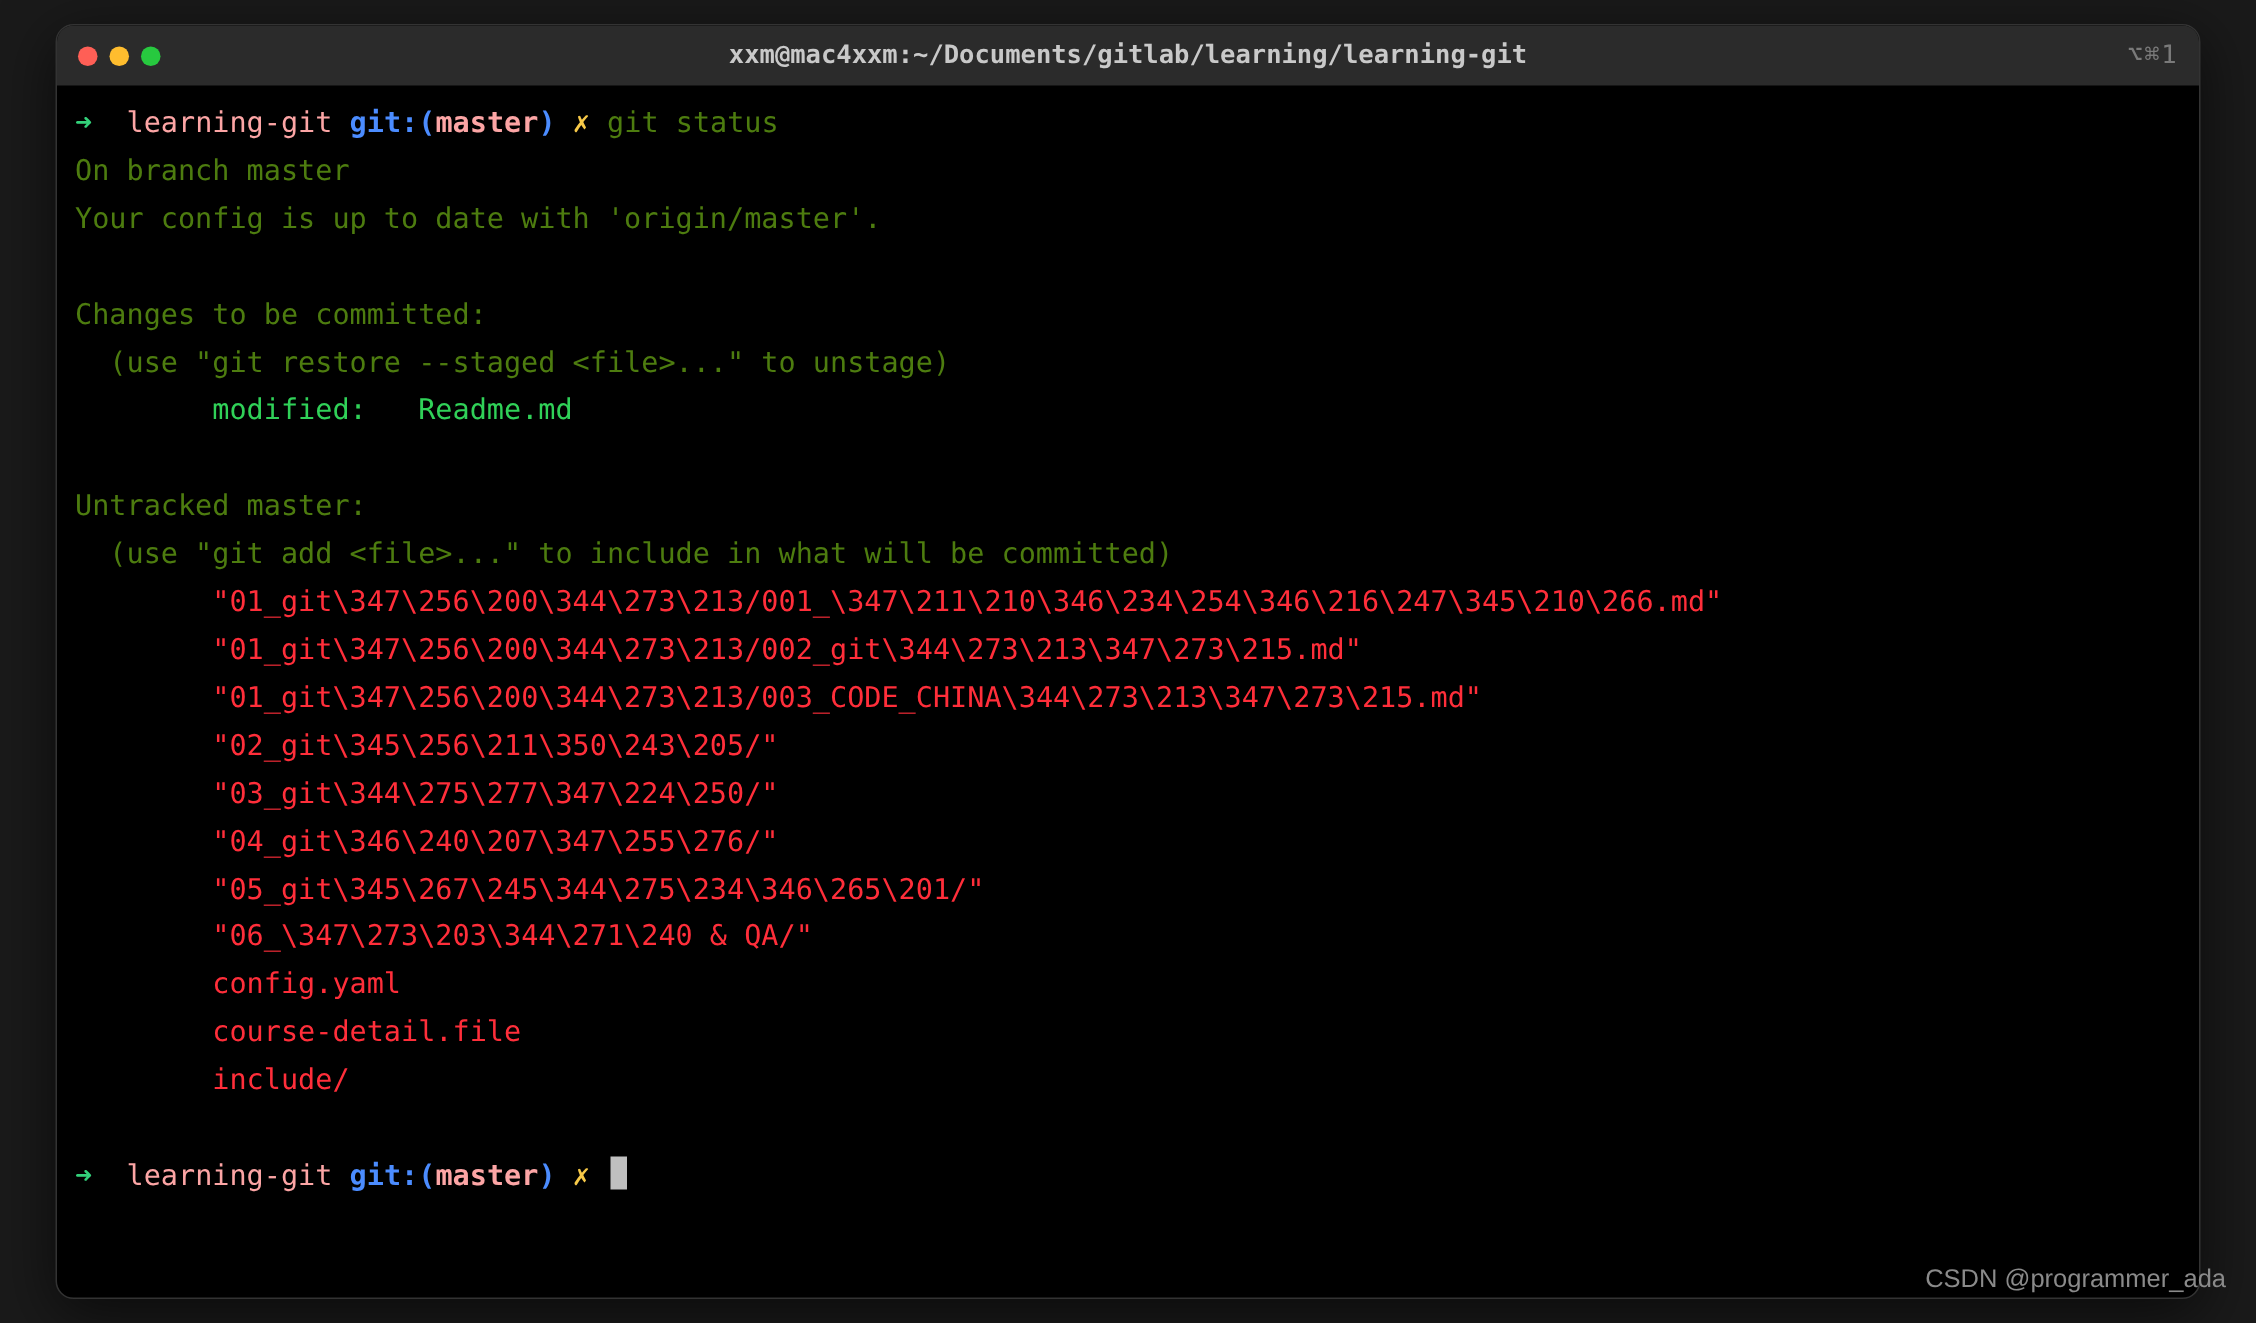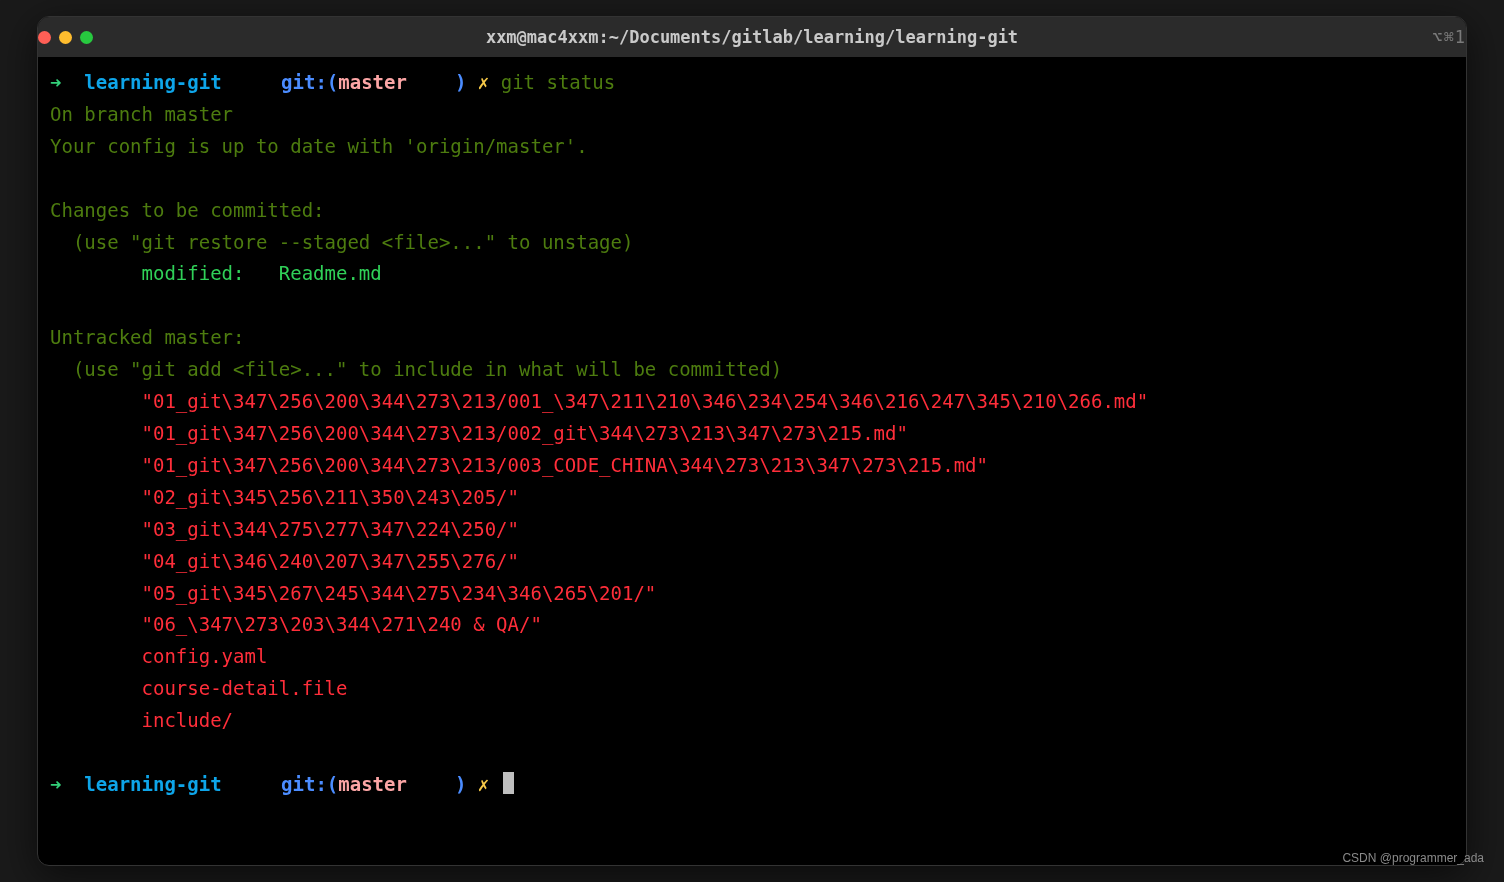--- a/index.html
+++ b/index.html
@@ -24,21 +24,21 @@
       box-shadow: 0 10px 40px rgba(0,0,0,0.6);
       border: 1px solid #333;
       display: flex;
       flex-direction: column;
     }
     .titlebar {
       height: 40px;
       background: #2b2b2b;
       display: flex;
       align-items: center;
-      padding: 0 0;
+      padding: 0 14px;
       position: relative;
     }
     .traffic-lights {
       display: flex;
       gap: 8px;
     }
     .light {
       width: 13px; height: 13px; border-radius: 50%;
     }
     .light.red { background: #ff5f56; }
@@ -61,42 +61,42 @@
       letter-spacing: 1px;
     }
     .terminal-body {
       flex: 1;
       padding: 10px 12px;
       color: #e8e8e8;
       white-space: pre;
       overflow: hidden;
     }
     .c-arrow { color: #33d17a; font-weight: bold; }
-    .c-cyan { color: #0ea5e9; font-weight: bold; }
-    .c-blue { color: #4b8cff; font-weight: bold; margin-left: 48px; }
+    .c-cyan { color: #fca5a5; font-weight: normal; }
+    .c-blue { color: #4b8cff; font-weight: bold; }
     .c-red { color: #ff2e3a; }
     .c-red-bold { color: #fca5a5; font-weight: bold; }
     .c-yellow { color: #f7c948; font-weight: bold; }
     .c-green { color: #30d158; }
     .c-white { color: #4d7c0f; }
     .cursor {
       display: inline-block;
       width: 11px;
       height: 22px;
       background: #bfbfbf;
       vertical-align: -3px;
       margin-left: 2px;
     }
     .watermark {
       position: fixed;
       right: 20px;
       bottom: 14px;
       color: #8a8a8a;
       font-family: sans-serif;
-      font-size: 12px;
+      font-size: 17px;
     }
   </style>
 </head>
 <body>
 
 <div class="terminal-window">
   <div class="titlebar">
     <div class="traffic-lights">
       <div class="light red"></div>
       <div class="light yellow"></div>

